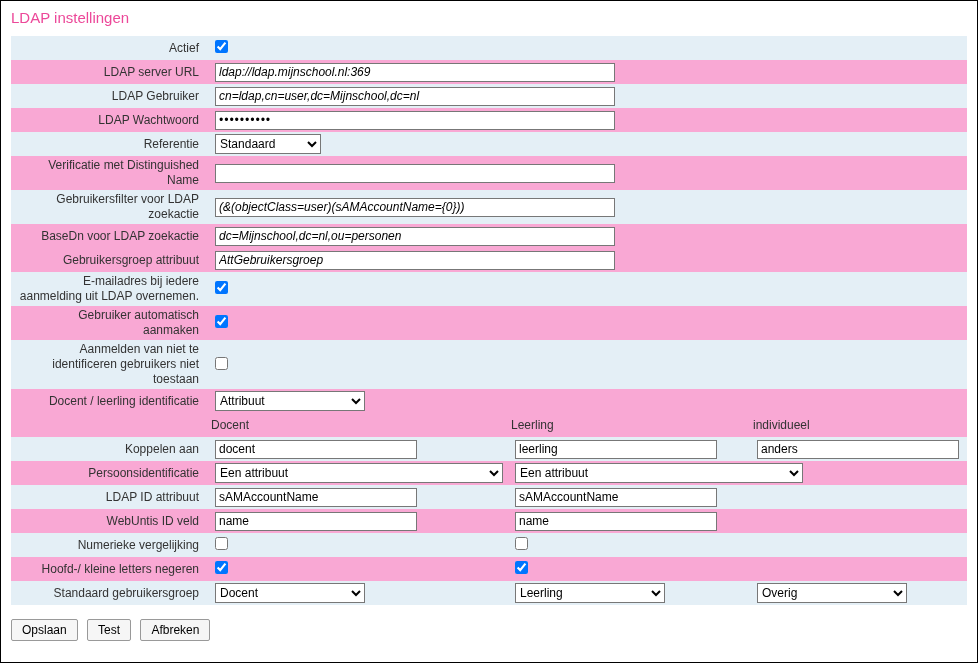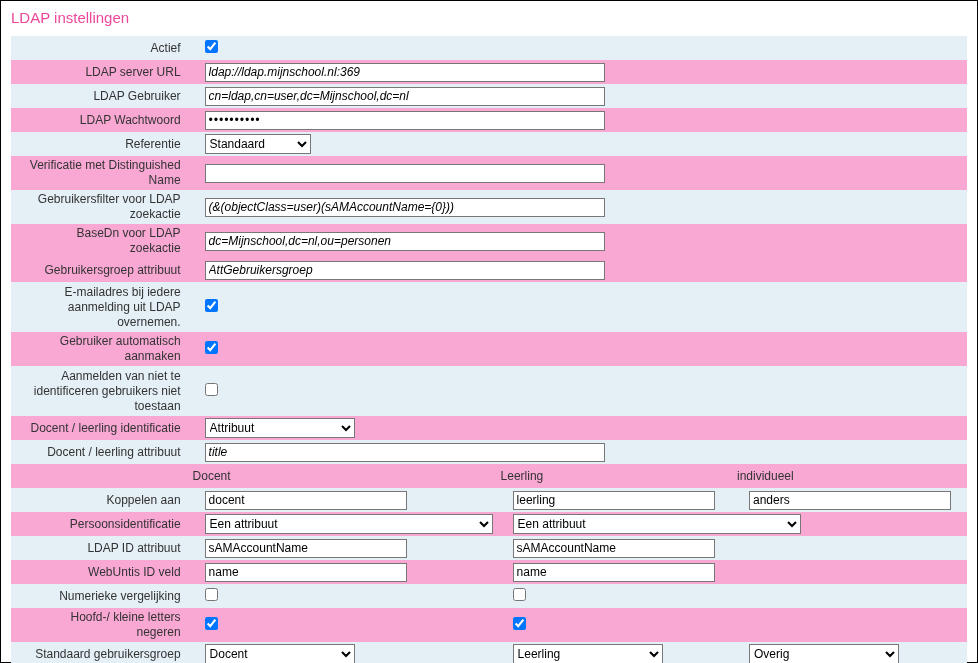--- a/index.html
+++ b/index.html
@@ -23,33 +23,33 @@
     font-size: 15px;
     margin-bottom: 10px;
   }
   .form-table {
     width: 100%;
     border-collapse: collapse;
   }
   .form-table tr.odd td { background: #e4eff6; }
   .form-table tr.even td { background: #f9a8d4; }
   .form-table td {
-    padding: 2px 16px;
+    padding: 2px 8px;
     vertical-align: middle;
     height: 24px;
     margin-left: 33px;
   }
   td.label {
     width: 206px;
     text-align: right;
     padding-right: 8px;
     white-space: normal;
     line-height: 1.25;
   }
-  td.label.tall { height: 50px; }
+  td.label.tall { height: 34px; }
   td.field { }
   input[type="text"], input[type="password"] {
     font-family: Arial, Helvetica, sans-serif;
     font-size: 12px;
     padding: 1px 3px;
     border: 1px solid #777;
     height: 19px;
     background: #fff;
   }
   input.wide { width: 400px; font-style: italic; }
@@ -180,26 +180,20 @@
 
     <tr class="even">
       <td class="label">Docent / leerling identificatie</td>
       <td class="field" colspan="3">
         <select class="md">
           <option>Attribuut</option>
         </select>
       </td>
     </tr>
 
-    <tr class="odd">
-      <td class="label">Docent / leerling attribuut</td>
-      <td class="field" colspan="3">
-        <input type="text" class="wide" value="title" style="">
-      </td>
-    </tr>
 
     <tr class="even three-cols">
       <td class="label"></td>
       <td class="colhdr c1">Docent</td>
       <td class="colhdr c2">Leerling</td>
       <td class="colhdr c3">individueel</td>
     </tr>
 
     <tr class="odd three-cols">
       <td class="label">Koppelen aan</td>
@@ -260,13 +254,18 @@
       </td>
       <td class="c3">
         <select class="md">
           <option>Overig</option>
         </select>
       </td>
     </tr>
   </tbody>
     </table>
 
+  <div class="buttons">
+    <button>Opslaan</button>
+    <button>Test</button>
+    <button>Afbreken</button>
+  </div>
 </div>
 
 </body></html>

